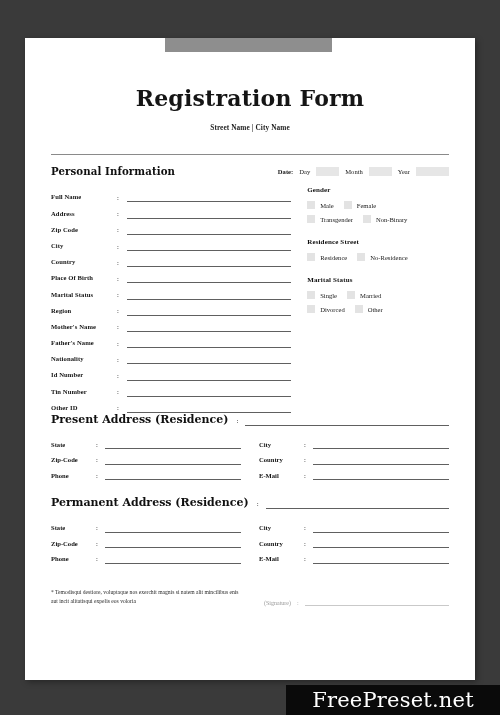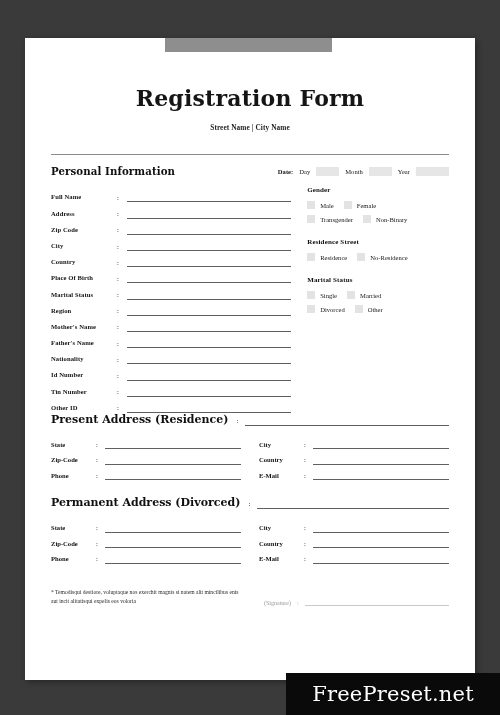--- a/index.html
+++ b/index.html
@@ -274,21 +274,21 @@
     border-bottom: .7px solid #c9c9c9;
     height: 7px;
   }
 
   
   #watermark {
     position: absolute;
     right: 0;
     bottom: 0;
     width: 214px;
-    height: 42px;
+    height: 30px;
     background: #0a0a0a;
     display: flex;
     align-items: center;
     justify-content: center;
   }
   #watermark span {
     font-family: "DejaVu Serif", serif;
     font-size: 21px;
     color: #ffffff;
     letter-spacing: .2px;
@@ -507,21 +507,21 @@
           <span class="a-line"></span>
         </div>
       </div>
     </div>
   </div>
 
   <div class="spacer-16"></div>
 
   <div class="addr-block">
     <div class="addr-head">
-      <span class="addr-title">Permanent Address (Divorced)</span>
+      <span class="addr-title">Permanent Address (Residence)</span>
       <span class="addr-colon">:</span>
       <span class="addr-line"></span>
     </div>
     <div class="addr-grid">
       <div class="addr-col">
         <div class="a-row">
           <span class="a-label">State</span>
           <span class="a-colon">:</span>
           <span class="a-line"></span>
         </div>

